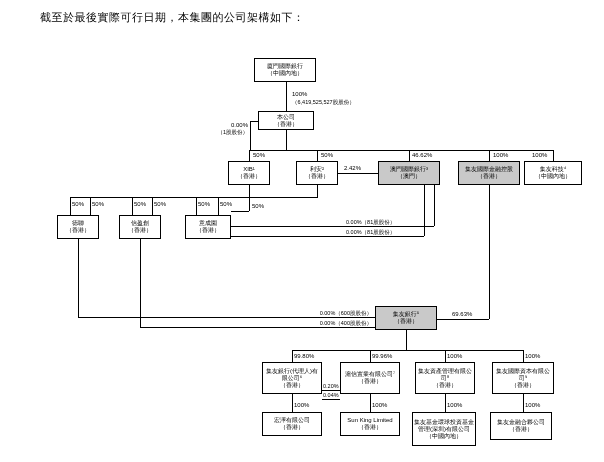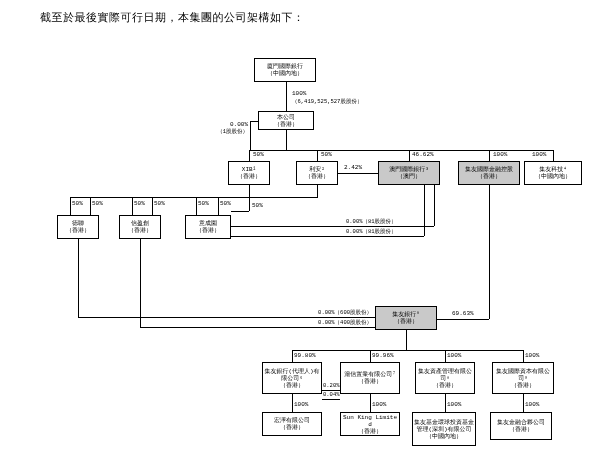--- a/index.html
+++ b/index.html
@@ -1,17 +1,17 @@
 <!DOCTYPE html>
 <html><head>
 <meta charset="utf-8">
 <style>
   html,body{margin:0;padding:0;background:#fff}
   .page{position:relative;width:604px;height:462px;background:#fff;overflow:hidden;
-        font-family:Liberation Mono, monospace;color:#000}
+        font-family:Liberation Sans, sans-serif;color:#000}
   .title{position:absolute;left:40px;top:10px;font-size:11px;letter-spacing:.5px;white-space:nowrap}
   .box{position:absolute;border:1px solid #000;background:#fff;box-sizing:border-box;
        display:flex;flex-direction:column;align-items:center;justify-content:center;
        text-align:center;font-size:6px;line-height:7px;padding:1px}
   .box.shaded{background:#c9c9c9}
   .nm{display:block;word-break:break-all}
   .pl{display:block}
   .ln{position:absolute;background:#000}
   .pct{position:absolute;font-size:6px;line-height:6px;white-space:nowrap}
   .pct.small{font-size:5.5px}

